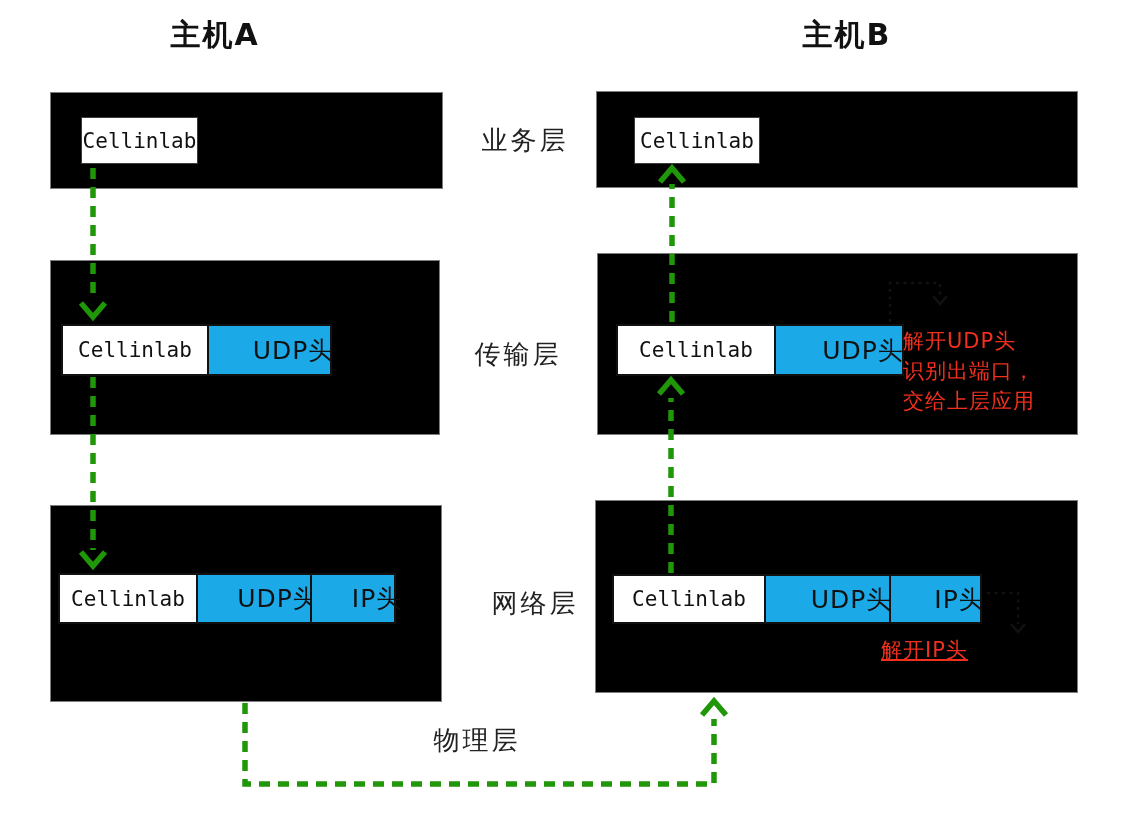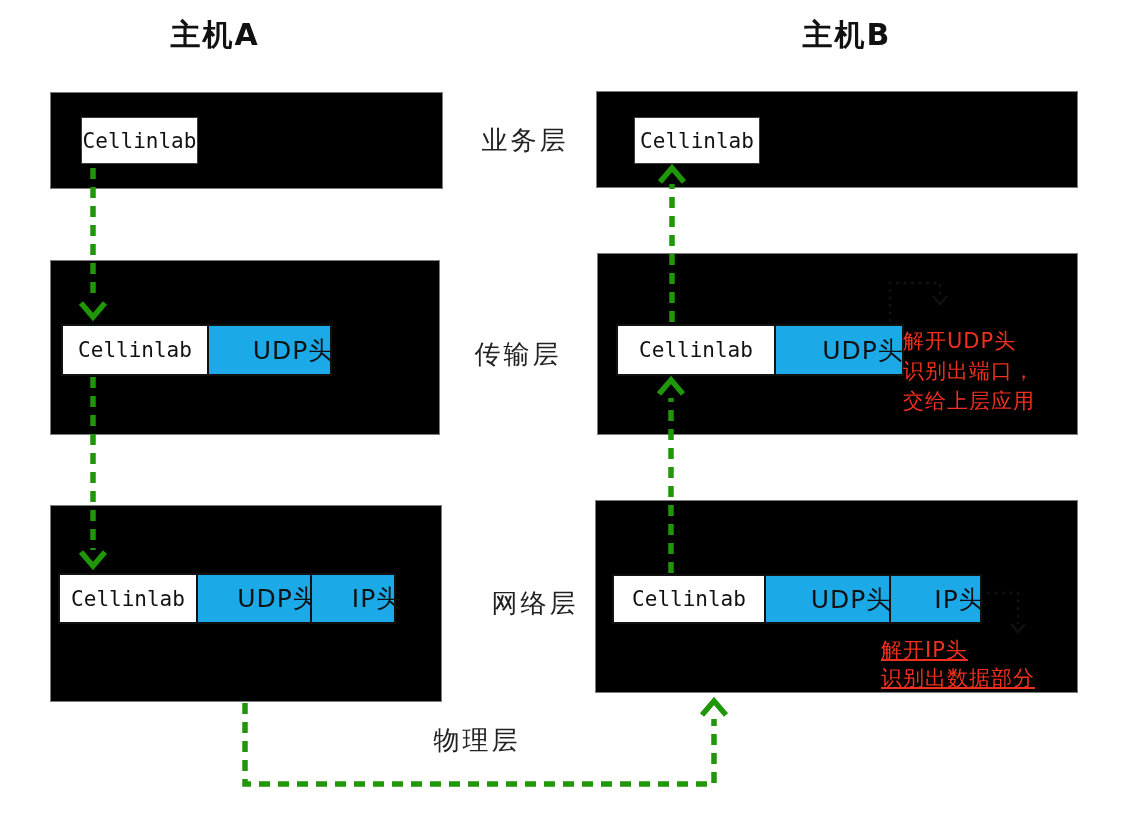--- a/index.html
+++ b/index.html
@@ -112,21 +112,20 @@
       </div>
       <div class="seg seg-header" style="width:127px;height:50px;">
         <span>UDP头</span>
       </div>
       <div class="seg seg-header" style="width:93px;height:50px;">
         <span>IP头</span>
       </div>
     </div>
     <div class="annotation" style="left:285px;top:135px;width:180px;line-height:28px;text-decoration:underline;">
       <div>解开IP头</div>
-      <div>识别出数据部分</div>
     </div>
   </div>
 
   <svg class="overlay" width="1142" height="814" viewBox="0 0 1142 814">
 
     <g stroke="#1F9708" stroke-width="5.5" fill="none">
       <path d="M93 168 V301" stroke-dasharray="11 8"></path>
       <polyline points="81,303 93,317 105,303"></polyline>
     </g>
     <g stroke="#1F9708" stroke-width="5.5" fill="none">

